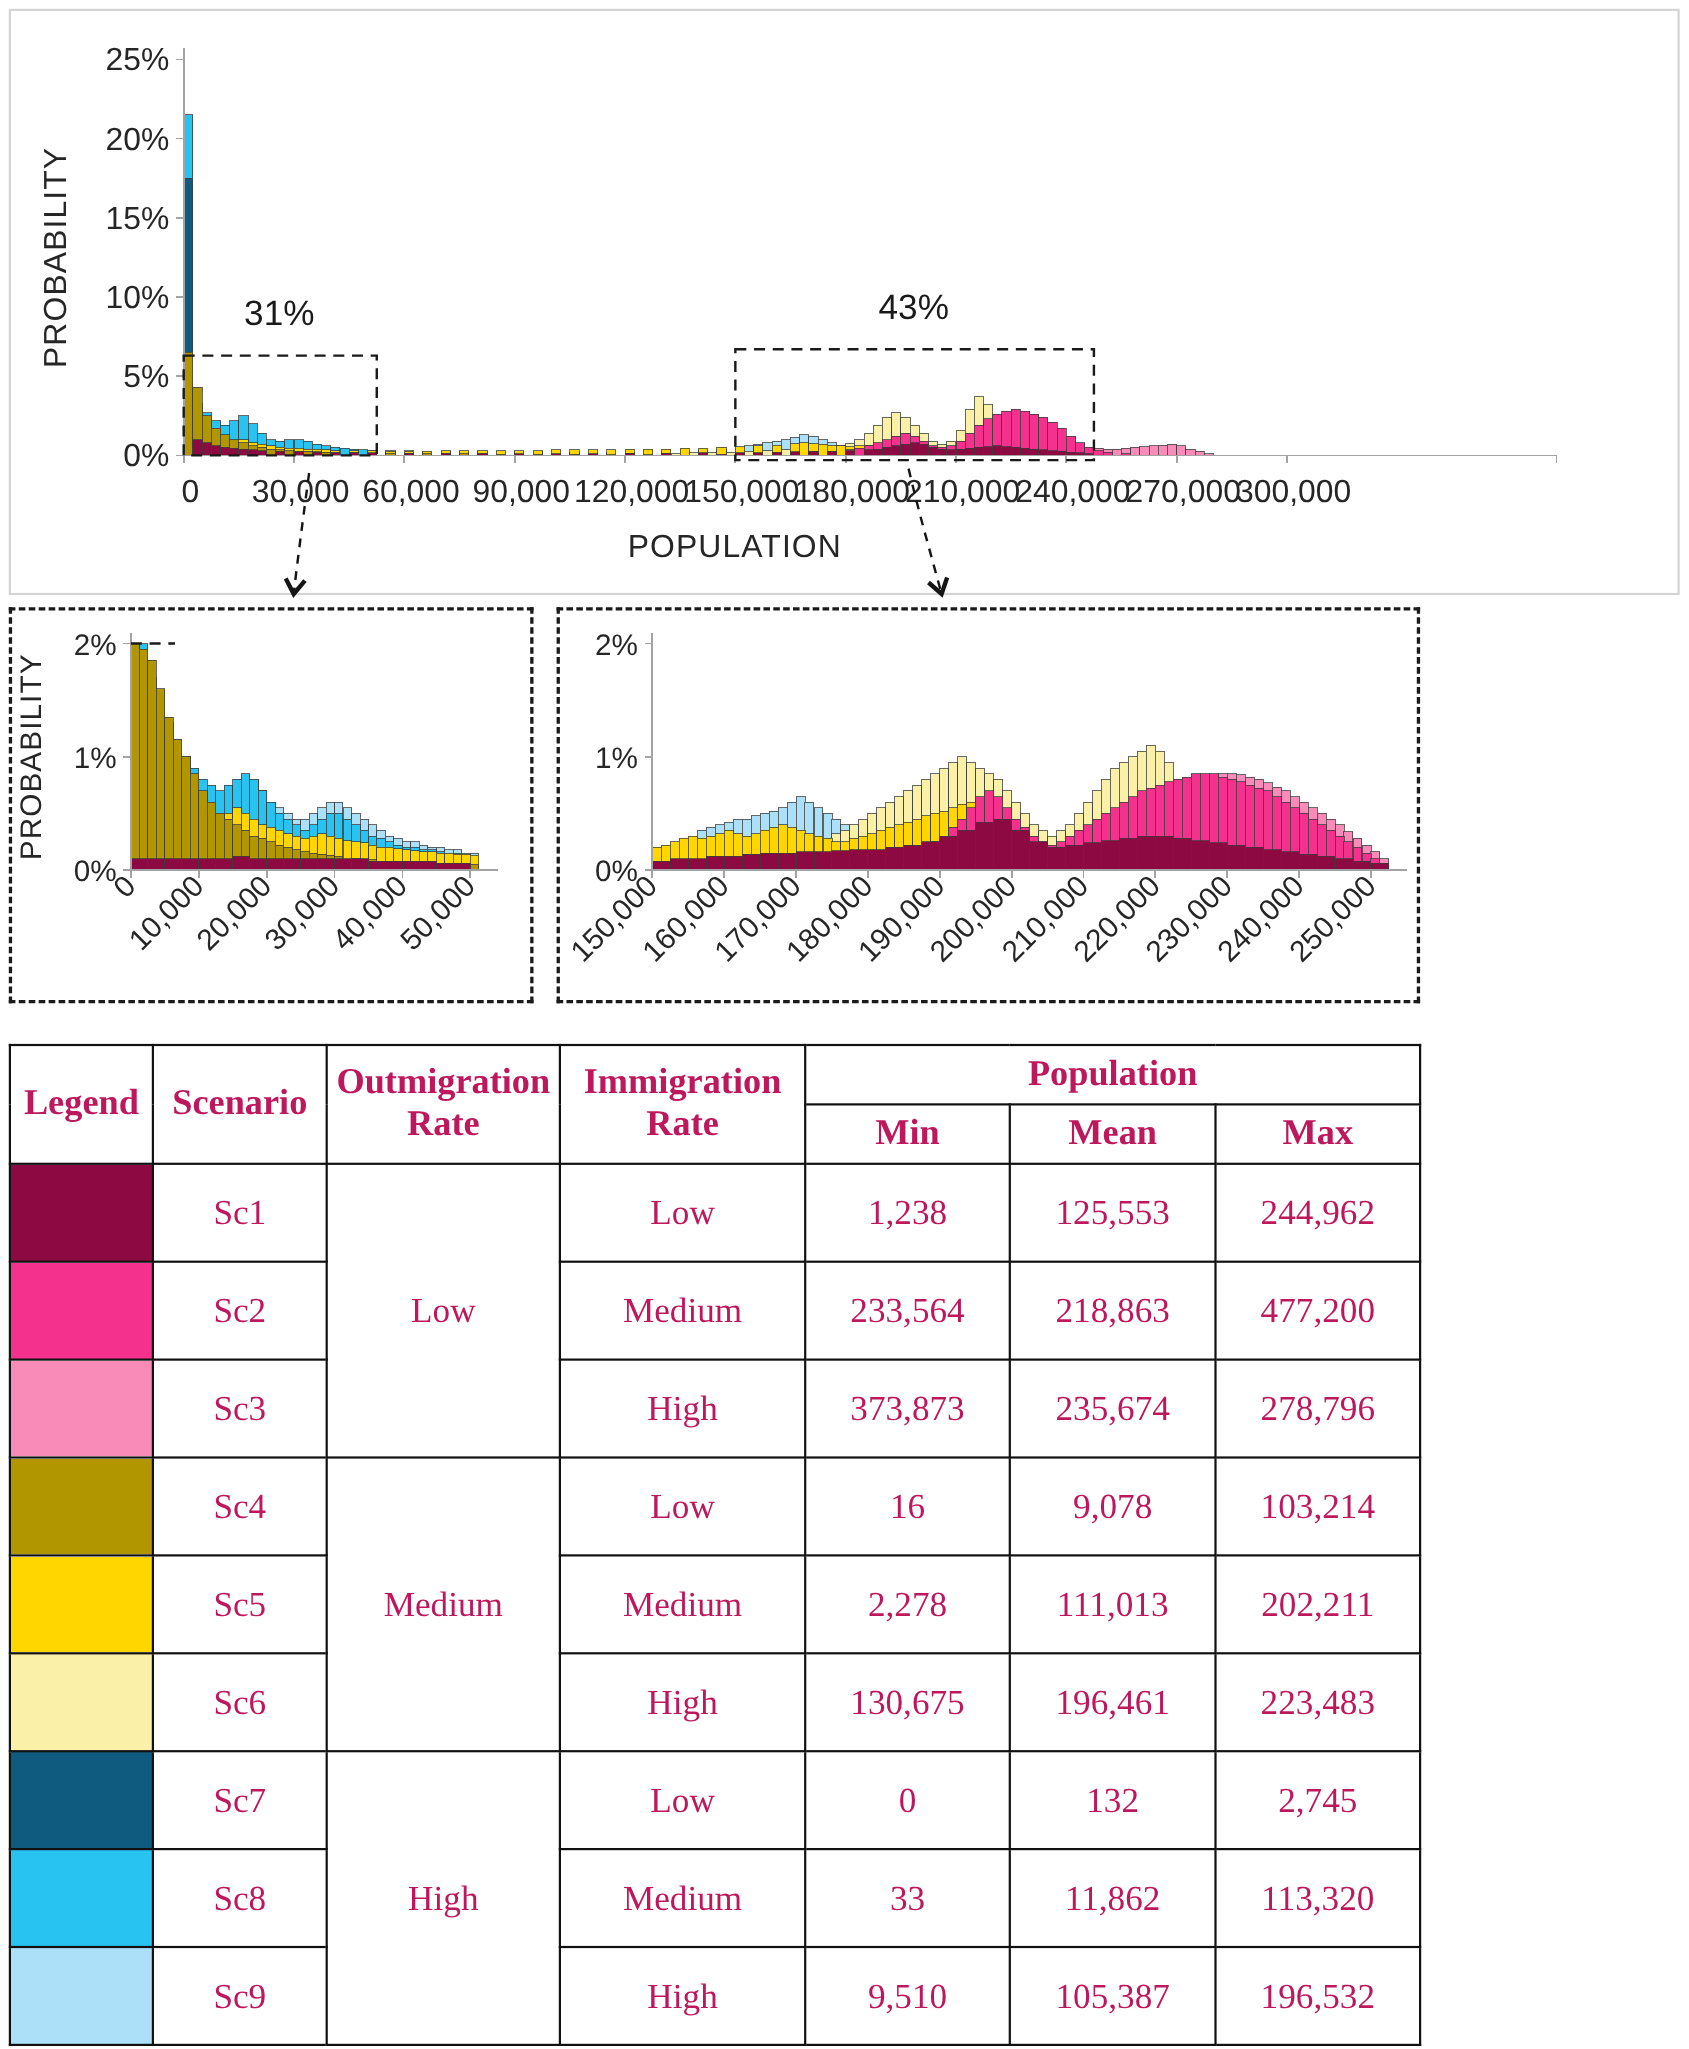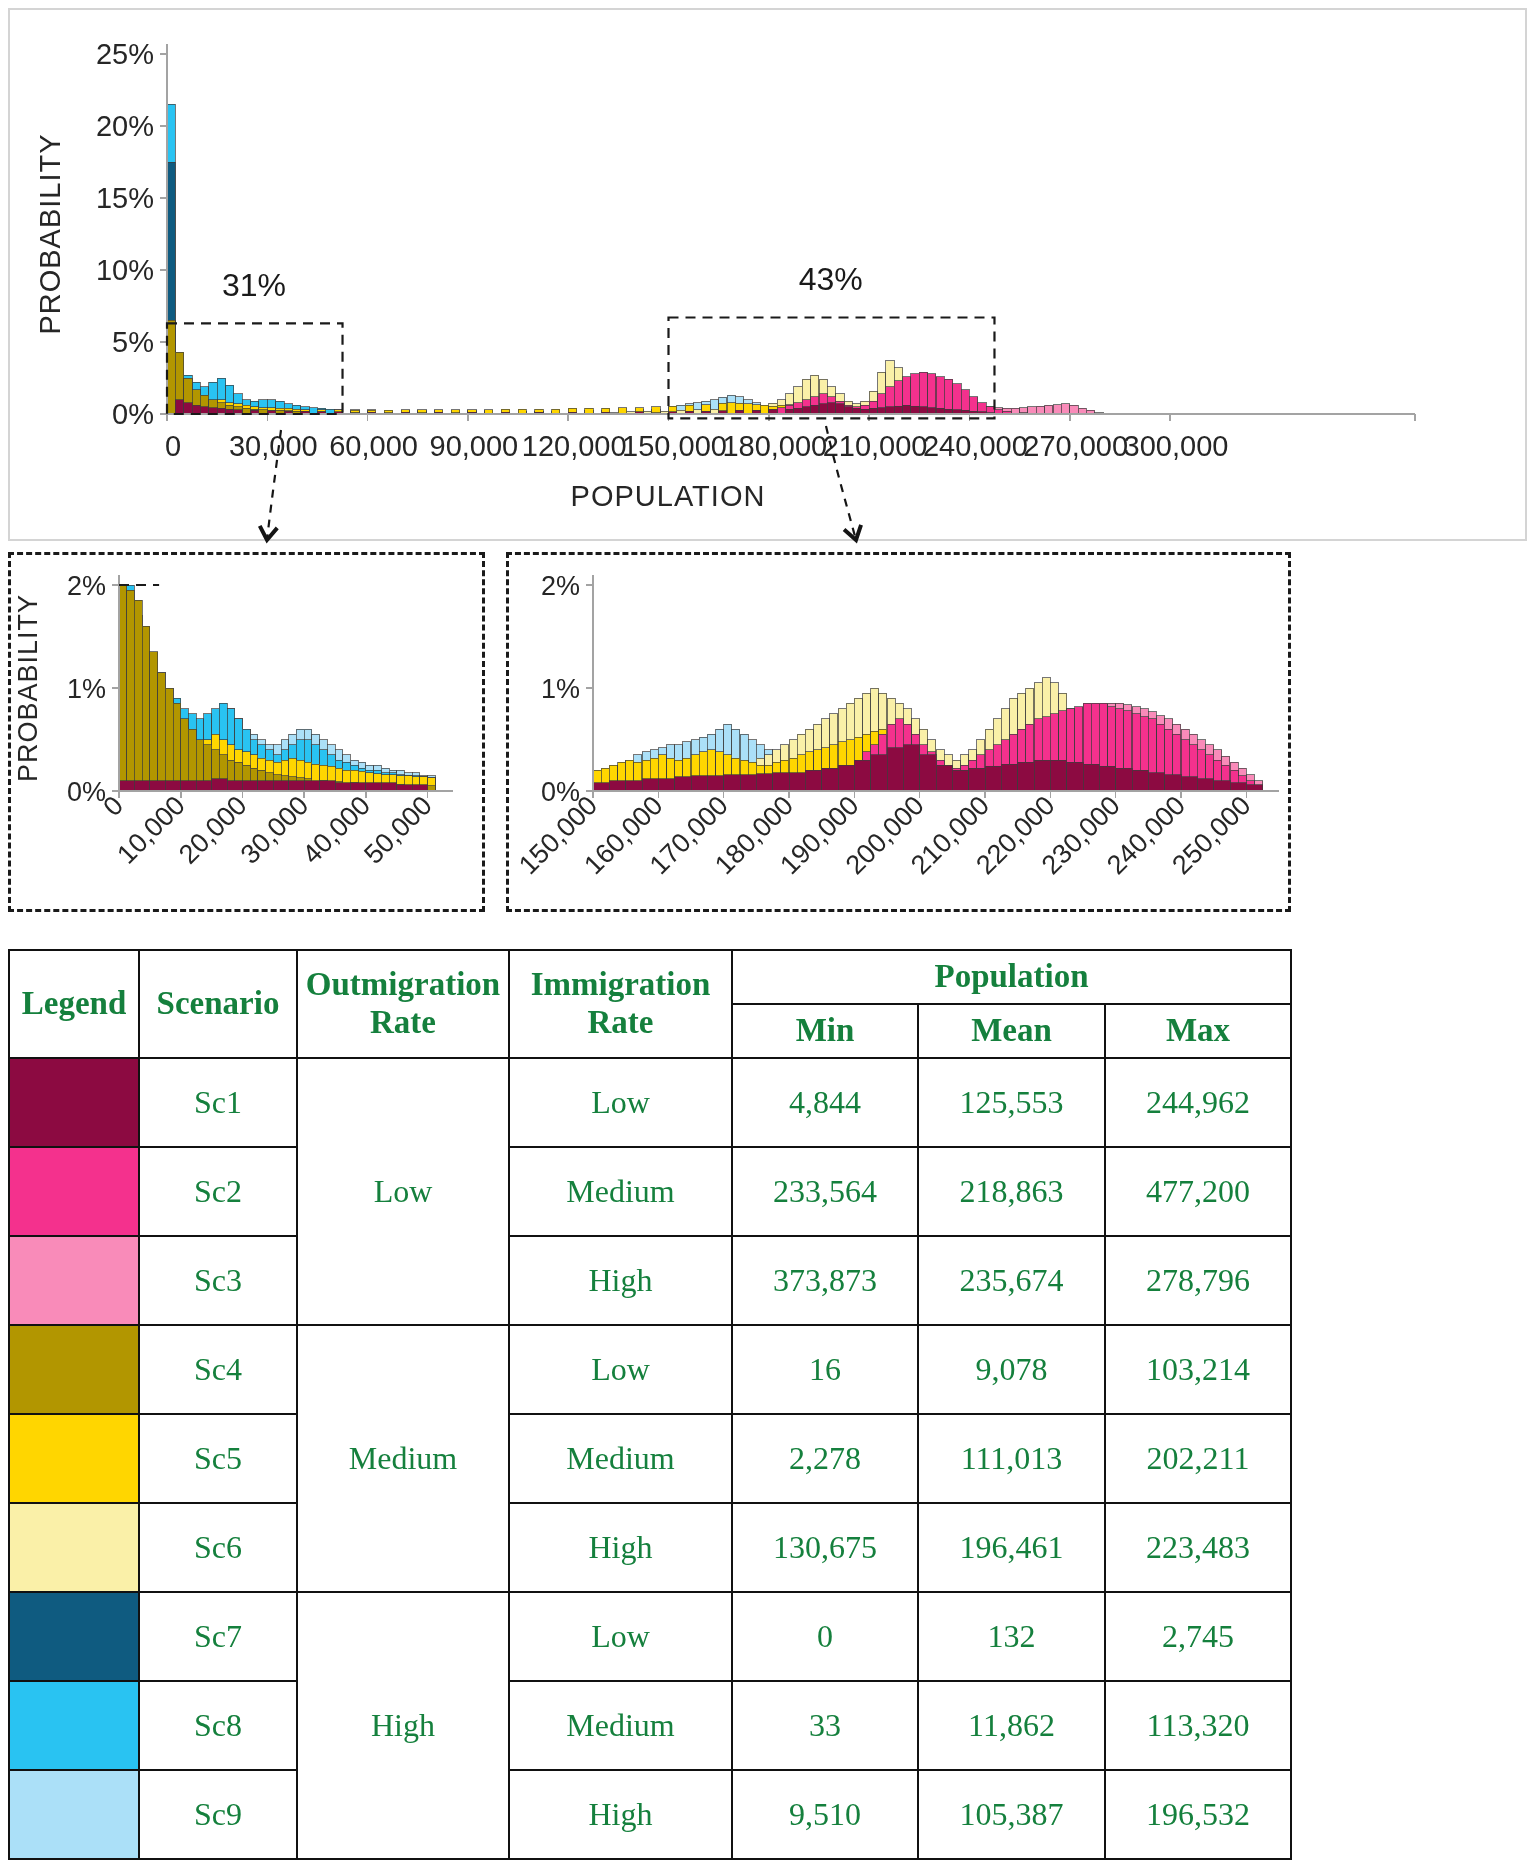--- a/index.html
+++ b/index.html
@@ -6,21 +6,21 @@
   body{width:1535px;height:1863px;font-family:"Liberation Sans",sans-serif;}
   .page{position:relative;width:1535px;height:1863px;padding:8px;box-sizing:border-box;}
   .arrows{position:absolute;left:0;top:0;z-index:6;pointer-events:none;}
   .dash-arrow{fill:none;stroke:#151515;stroke-width:2.2;stroke-dasharray:8 7;}
   .main-box{border:2px solid #d4d4d4;background:#fff;width:1519px;height:533px;box-sizing:border-box;overflow:hidden;}
   .insets{display:flex;gap:21px;margin-top:11px;}
   .inset{border:3px dashed #1a1a1a;height:360px;box-sizing:border-box;background:#fff;overflow:hidden;}
   .inset-left{width:477px;}
   .inset-right{width:785px;}
   svg text{font-family:"Liberation Sans",sans-serif;}
-  .scenario-table{border-collapse:collapse;margin-top:37px;table-layout:fixed;width:1282px;font-family:"Liberation Serif",serif;color:#15803d;}
+  .scenario-table{border-collapse:collapse;margin-top:37px;table-layout:fixed;width:1282px;font-family:"Liberation Serif",serif;color:#be185d;}
   .scenario-table th,.scenario-table td{border:2px solid #111;text-align:center;vertical-align:middle;overflow:hidden;}
   .scenario-table th{font-size:33px;font-weight:bold;padding:2px 6px;line-height:1.15;}
   .scenario-table thead tr{height:54px;}
   .scenario-table tbody tr{height:89px;}
   .scenario-table td{font-size:32px;padding:0 4px;}
   .swatch{padding:0 !important;}
 </style>
 </head>
 <body>
 
@@ -971,21 +971,21 @@
         <th>Mean</th>
         <th>Max</th>
       </tr>
     </thead>
     <tbody>
       <tr>
         <td class="swatch" style="background: rgb(140, 10, 65);"></td>
         <td>Sc1</td>
         <td rowspan="3">Low</td>
         <td>Low</td>
-        <td>4,844</td>
+        <td>1,238</td>
         <td>125,553</td>
         <td>244,962</td>
       </tr>
       <tr>
         <td class="swatch" style="background: rgb(244, 49, 141);"></td>
         <td>Sc2</td>
         <td>Medium</td>
         <td>233,564</td>
         <td>218,863</td>
         <td>477,200</td>

